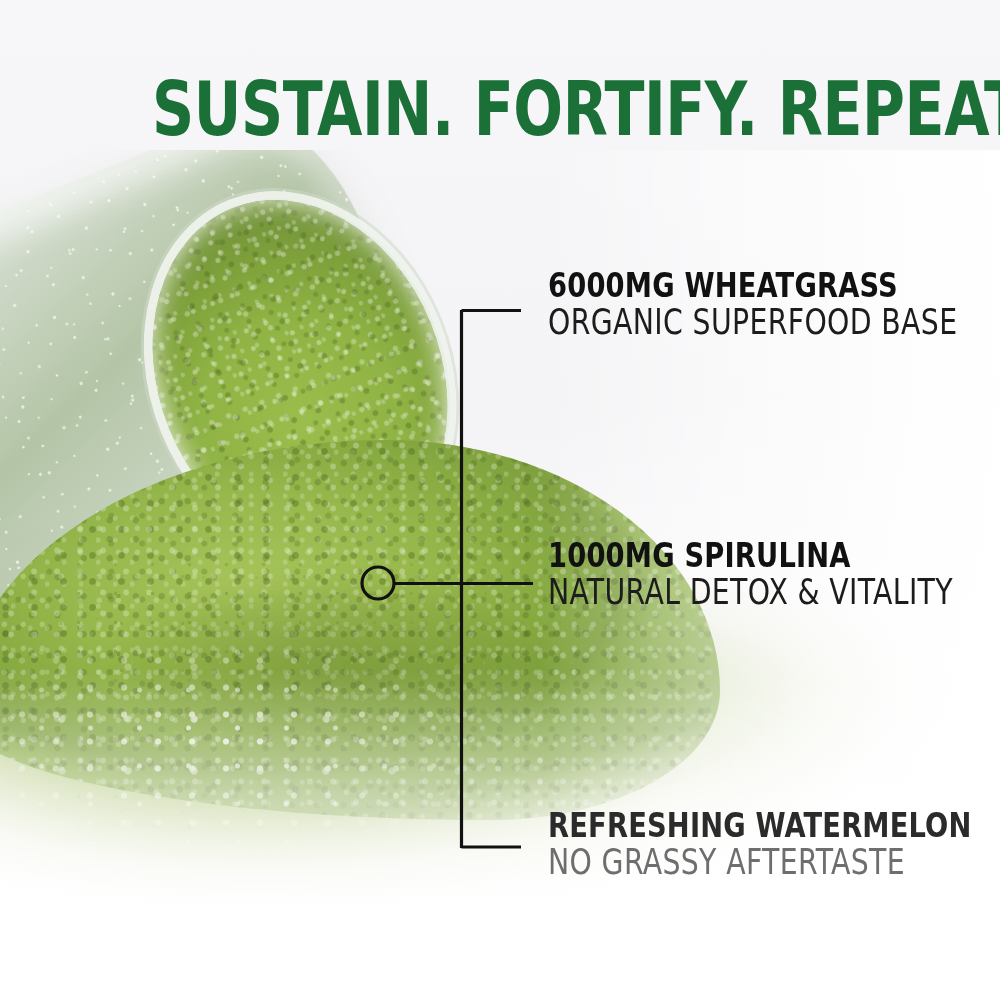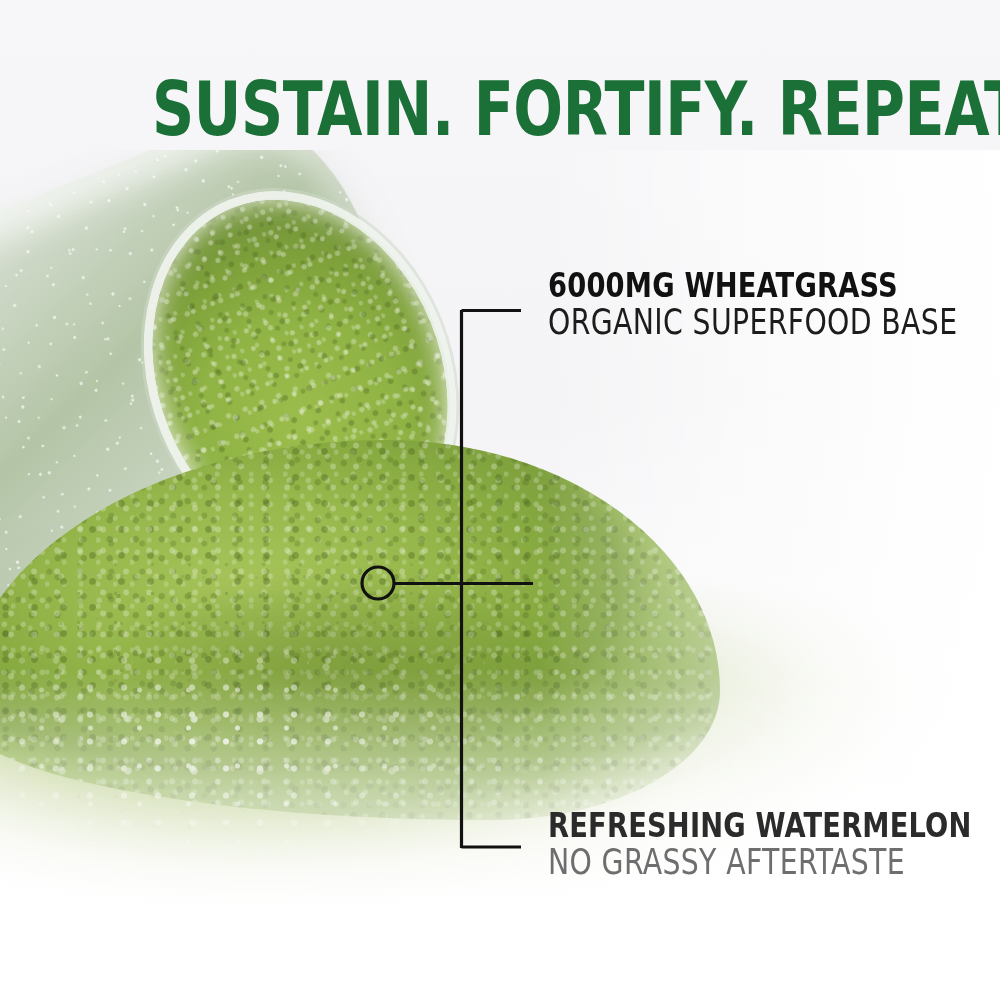--- a/index.html
+++ b/index.html
@@ -288,19 +288,23 @@
 
       <circle cx="378" cy="583" r="16" stroke-width="3.2"></circle>
     </g>
   </svg>
 
   <div class="callout" id="c1">
     <div class="hl" style="color:#111111">6000MG WHEATGRASS</div>
     <div class="sub" style="color:#1c1c1c">ORGANIC SUPERFOOD BASE</div>
   </div>
 
+  <div class="callout" id="c2">
+    <div class="hl" style="color:#111111">1000MG SPIRULINA</div>
+    <div class="sub" style="color:#1c1c1c">NATURAL DETOX &amp; VITALITY</div>
+  </div>
 
   <div class="callout" id="c3">
     <div class="hl" style="color:#2b2b2b">REFRESHING WATERMELON</div>
     <div class="sub" style="color:#6e6e6e">NO GRASSY AFTERTASTE</div>
   </div>
 
 </div>
 
 </body></html>

